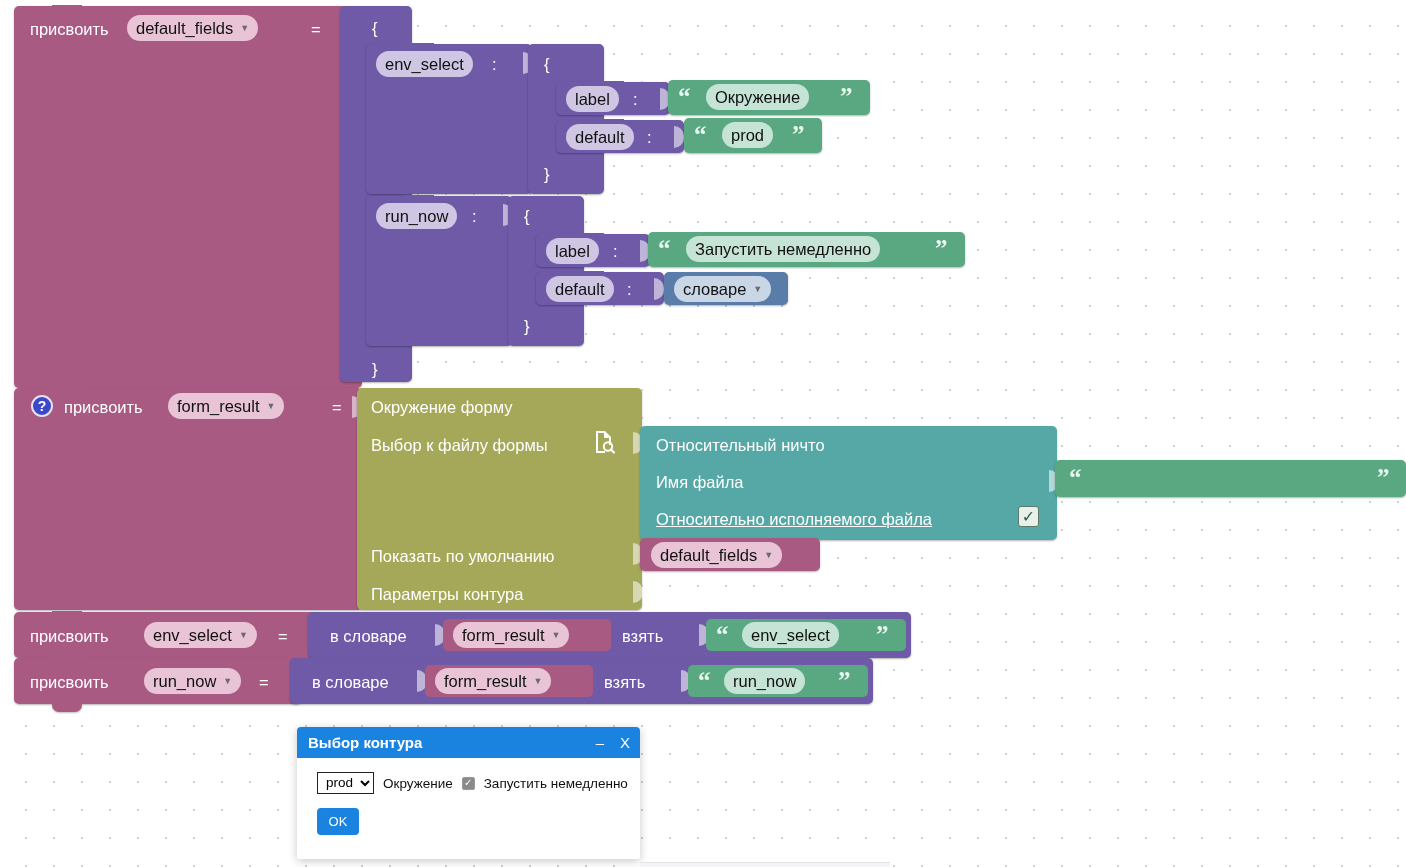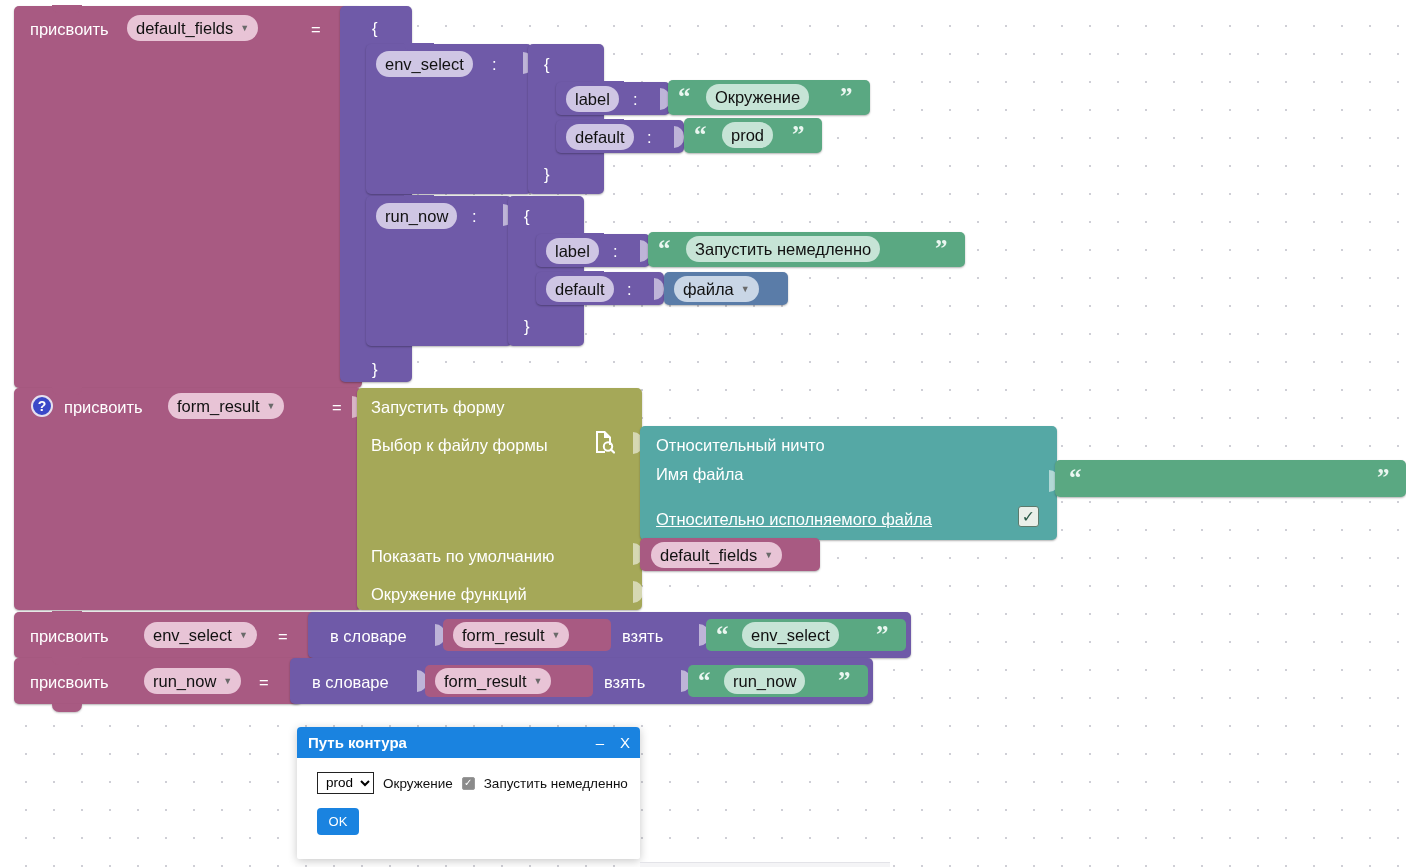--- a/index.html
+++ b/index.html
@@ -259,61 +259,61 @@
   <div class="blk purple shadow" style="left:536px; top:272px; width:128px; height:33px; border-radius:5px;">
     <div class="topnotch" style="background:#6f5aa8;"></div>
     <div class="field purple-f" style="left:10px; top:4px;">
       <span>default</span>
     </div>
     <span class="lbl" style="left:91px; top:9px;">:</span>
     <div class="socket" style="left:118px; top:6px;"></div>
   </div>
   <div class="blk blue shadow" style="left:664px; top:272px; width:124px; height:33px; border-radius:5px;">
     <div class="field blue-f" style="left:10px; top:4px;">
-      <span>файла</span>
+      <span>словаре</span>
       <span class="caret">▼</span>
     </div>
   </div>
 
   <div class="blk mauve shadow" style="left:14px; top:388px; width:348px; height:222px; border-radius:5px;">
     <div class="topnotch" style="background:#a85a82;"></div>
     <div class="help-icon" style="left:17px; top:7px;">?</div>
     <span class="lbl" style="left:50px; top:11px;">присвоить</span>
     <div class="field mauve-f" style="left:154px; top:5px;">
       <span>form_result</span>
       <span class="caret">▼</span>
     </div>
     <span class="lbl" style="left:318px; top:11px;">=</span>
     <div class="socket" style="left:338px; top:8px;"></div>
   </div>
 
   <div class="blk olive shadow" style="left:357px; top:388px; width:285px; height:222px; border-radius:5px;">
-    <span class="lbl" style="left:14px; top:11px;">Запустить форму</span>
+    <span class="lbl" style="left:14px; top:11px;">Окружение форму</span>
 
     <span class="lbl" style="left:14px; top:49px;">Выбор к файлу формы</span>
 
     <span style="position:absolute; left:236px; top:42px; width:22px; height:24px;">
       <svg width="22" height="24" viewBox="0 0 22 24">
         <path d="M3 1 h9 l6 6 v8 h-2 V8 h-5 V3 H5 v18 h7 v2 H3 z" fill="#ffffff"></path>
         <circle cx="15" cy="16.5" r="4.2" fill="none" stroke="#ffffff" stroke-width="2"></circle>
         <line x1="18" y1="19.5" x2="21" y2="22.5" stroke="#ffffff" stroke-width="2.2" stroke-linecap="round"></line>
       </svg>
     </span>
     <div class="socket" style="left:276px; top:44px;"></div>
 
     <span class="lbl" style="left:14px; top:160px;">Показать по умолчанию</span>
     <div class="socket" style="left:276px; top:155px;"></div>
 
-    <span class="lbl" style="left:14px; top:198px;">Окружение функций</span>
+    <span class="lbl" style="left:14px; top:198px;">Параметры контура</span>
     <div class="socket" style="left:276px; top:193px;"></div>
   </div>
 
   <div class="blk teal shadow" style="left:640px; top:426px; width:417px; height:114px; border-radius:5px;">
     <span class="lbl" style="left:16px; top:11px;">Относительный ничто</span>
-    <span class="lbl" style="left:16px; top:40px;">Имя файла</span>
+    <span class="lbl" style="left:16px; top:48px;">Имя файла</span>
     <div class="socket" style="left:409px; top:44px;"></div>
     <span class="lbl" style="left:16px; top:85px;text-decoration:underline;">Относительно исполняемого файла</span>
     <div class="checkbox-field" style="left:378px; top:80px;">
       <span>✓</span>
     </div>
   </div>
 
   <div class="blk green shadow" style="left:1055px; top:460px; width:351px; height:37px; border-radius:5px;">
     <span class="quote" style="left:14px; top:5px;">“</span>
     <span class="quote" style="left:322px; top:5px;">”</span>
@@ -386,21 +386,21 @@
       <span class="quote" style="left:10px; top:3px;">“</span>
       <div class="field green-f" style="left:36px; top:3px;">
         <span>run_now</span>
       </div>
       <span class="quote" style="left:150px; top:3px;">”</span>
     </div>
   </div>
 
   <div id="dialog">
     <div class="titlebar">
-      <span class="title">Путь контура</span>
+      <span class="title">Выбор контура</span>
       <span class="winbtn">–</span>
       <span class="winbtn">X</span>
     </div>
     <div class="body">
       <div class="row1">
         <select class="sel">
           <option>prod</option>
         </select>
         <span class="dlg-text">Окружение</span>
         <span class="cbx">

